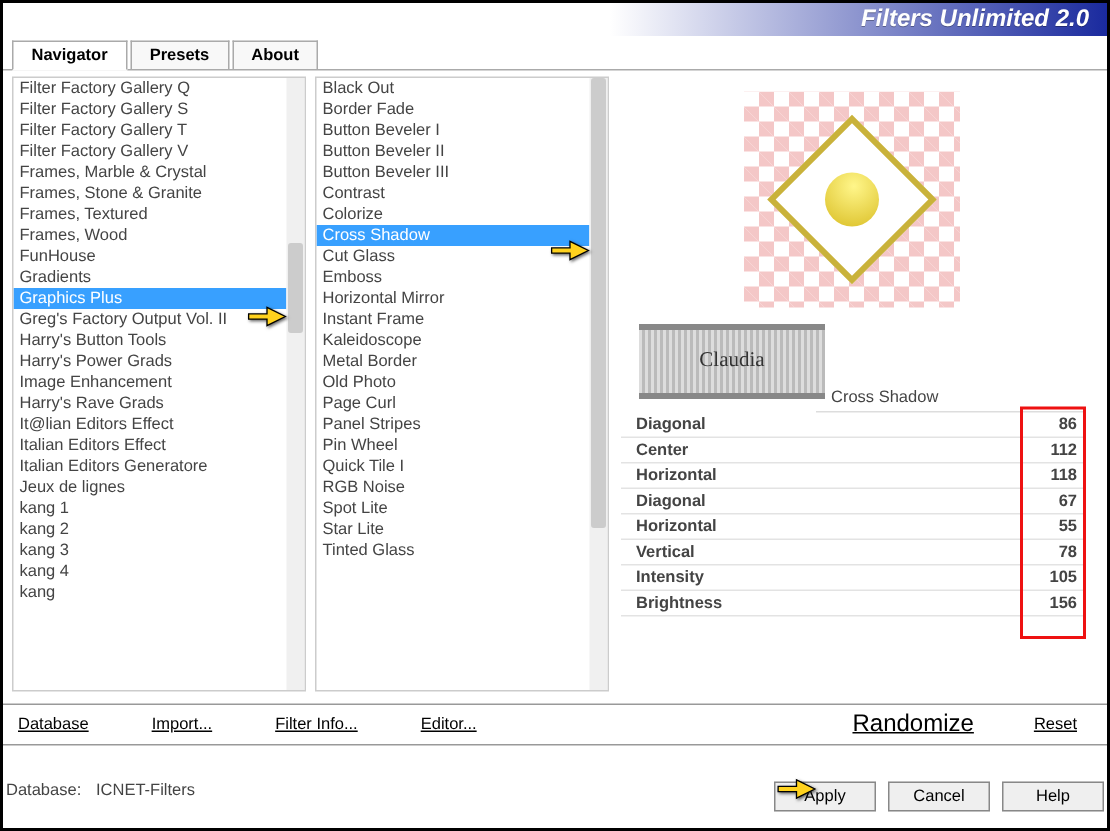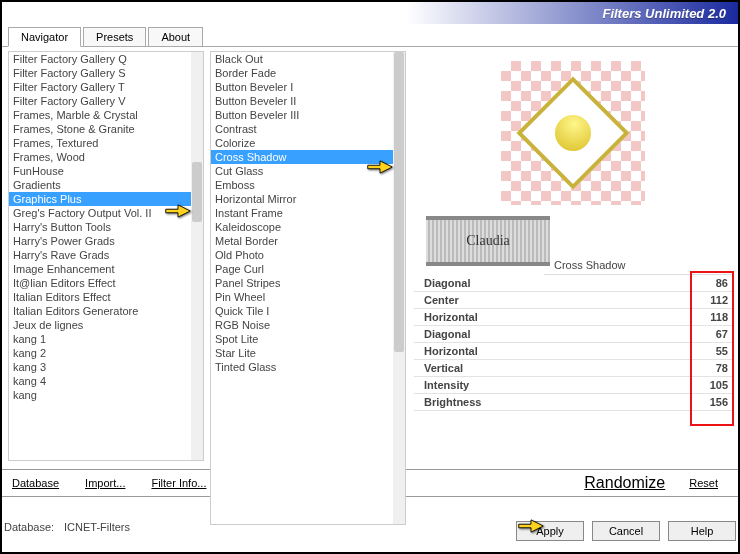--- a/index.html
+++ b/index.html
@@ -1,44 +1,44 @@
 <!DOCTYPE html>
 <html><head>
 <meta charset="utf-8">
 <style>
 * { box-sizing: border-box; margin: 0; padding: 0; }
 body { font-family: "Segoe UI", Tahoma, Arial, sans-serif; font-size: 11px; background: #fff; width: 740px; height: 554px; overflow: hidden; border: 2px solid #000; position: relative; }
 .title-bar { height: 22px; background: linear-gradient(to right, #fff 0%, #fff 55%, #1a2a9e 100%); display: flex; align-items: center; justify-content: flex-end; padding-right: 12px; }
-.title-bar span { color: #fff; font-weight: bold; font-style: italic; font-size: 13px; text-shadow: 0 1px 0 rgba(0,0,0,.3); }
+.title-bar span { color: #fff; font-weight: bold; font-style: italic; font-size: 16px; text-shadow: 0 1px 0 rgba(0,0,0,.3); }
 .tabs { display: flex; border-bottom: 1px solid #aaa; padding: 0 6px; height: 23px; align-items: flex-end; }
-.tab { padding: 3px 12px; border: 1px solid #aaa; border-bottom: none; background: #f8f8f8; margin-right: 2px; font-size: 11px; cursor: pointer; }
+.tab { padding: 3px 12px; border: 1px solid #aaa; border-bottom: none; background: #f8f8f8; margin-right: 2px; font-size: 11px; cursor: pointer; font-weight: bold; }
 .tab.active { background: #fff; border-bottom: 1px solid #fff; margin-bottom: -1px; }
-.main { display: flex; height: 418px; padding: 4px 6px 0 6px; }
+.main { display: flex; height: 418px; padding: 4px 16px 0 6px; }
 .list-box { position: relative; border: 1px solid #ccc; background: #fff; overflow: hidden; }
 .list1 { width: 196px; height: 410px; }
-.list2 { width: 196px; height: 474px; margin-left: 6px; }
+.list2 { width: 196px; height: 410px; margin-left: 6px; }
 .list-items { position: absolute; top: 0; left: 0; right: 12px; bottom: 0; overflow: hidden; }
 .item { padding: 1px 4px; white-space: nowrap; color: #444; cursor: pointer; }
 .item.sel { background: #38a0ff; color: #fff; }
 .item.highlight { background: #38a0ff; color: #fff; }
 .scroll-track { position: absolute; right: 0; top: 0; bottom: 0; width: 12px; background: #f0f0f0; }
 .scroll-thumb { position: absolute; left: 1px; right: 1px; background: #ccc; border-radius: 2px; }
 .right { flex: 1; margin-left: 8px; display: flex; flex-direction: column; }
 .preview { height: 205px; display: flex; align-items: flex-start; justify-content: center; position: relative; }
 .checker { width: 144px; height: 144px; margin-top: 10px; background-image: linear-gradient(45deg,#f4c7c7 25%,transparent 25%,transparent 75%,#f4c7c7 75%),linear-gradient(45deg,#f4c7c7 25%,#fff 25%,#fff 75%,#f4c7c7 75%); background-size: 20px 20px; background-position: 0 0,10px 10px; position: relative; }
 .diamond { position: absolute; top: 50%; left: 50%; width: 80px; height: 80px; transform: translate(-50%,-50%) rotate(45deg); background: #fff; border: 4px solid #c9b23a; }
 .diamond::after { content: ""; position: absolute; top: 18px; left: 18px; width: 36px; height: 36px; background: radial-gradient(circle at 35% 30%,#fff68a,#d8bb1f); border-radius: 50%; }
 .claudia { position: absolute; left: 12px; bottom: -10px; width: 124px; height: 50px; border-top: 4px solid #888; border-bottom: 4px solid #888; background: repeating-linear-gradient(90deg,#ddd 0 2px,#bbb 2px 4px); display: flex; align-items: center; justify-content: center; font-family: cursive; font-size: 14px; color: #333; }
 .filter-name-row { padding: 3px 0 3px 10px; margin-left: 130px; border-bottom: 1px solid #ddd; color: #444; }
 .params { position: relative; font-weight: bold; }
 .param-row { display: flex; align-items: center; padding: 2px 4px 2px 10px; border-bottom: 1px solid #e3e3e3; color: #444; }
 .param-row .label { flex: 1; }
 .param-row .val { width: 40px; text-align: right; }
 .red-box { position: absolute; right: -2px; top: -4px; width: 44px; height: 155px; border: 2px solid #e11; pointer-events: none; }
-.bottom-bar1 { display: flex; padding: 4px 10px; border-top: 1px solid #999; border-bottom: 1px solid #999; margin-top: 4px; align-items: center; }
+.bottom-bar1 { display: flex; padding: 4px 10px; border-top: 1px solid #999; border-bottom: 1px solid #999; margin-top: 4px; align-items: center; gap: 16px; }
 .link-btn { font-size: 11px; margin-right: 26px; text-decoration: underline; color: #000; cursor: pointer; }
 .link-btn2 { font-size: 16px; margin-left: auto; margin-right: 24px; text-decoration: underline; color: #000; cursor: pointer; }
 .status { padding: 4px 2px; display: flex; align-items: flex-start; margin-top: 20px; }
 .status .lbl { color: #444; width: 60px; }
 .status .val { color: #444; margin-right: 40px; }
 .btn-row { margin-left: auto; display: flex; gap: 8px; }
 .btn { min-width: 68px; padding: 3px 10px; border: 1px solid #888; background: #efefef; font-size: 11px; cursor: pointer; }
 .cursor { position: absolute; width: 28px; height: 22px; pointer-events: none; z-index: 100; }
 .cursor svg { width: 100%; height: 100%; filter: drop-shadow(1px 1px 1px rgba(0,0,0,.6)); }
 </style>
@@ -66,22 +66,22 @@
         <div class="item">Frames, Marble &amp; Crystal</div>
         <div class="item">Frames, Stone &amp; Granite</div>
         <div class="item">Frames, Textured</div>
         <div class="item">Frames, Wood</div>
         <div class="item">FunHouse</div>
         <div class="item">Gradients</div>
         <div class="item sel">Graphics Plus</div>
         <div class="item">Greg's Factory Output Vol. II</div>
         <div class="item">Harry's Button Tools</div>
         <div class="item">Harry's Power Grads</div>
+        <div class="item">Image Enhancement</div>
         <div class="item">Harry's Rave Grads</div>
-        <div class="item">Image Enhancement</div>
         <div class="item">It@lian Editors Effect</div>
         <div class="item">Italian Editors Effect</div>
         <div class="item">Italian Editors Generatore</div>
         <div class="item">Jeux de lignes</div>
         <div class="item">kang 1</div>
         <div class="item">kang 2</div>
         <div class="item">kang 3</div>
         <div class="item">kang 4</div>
         <div class="item">kang</div>
       </div>

